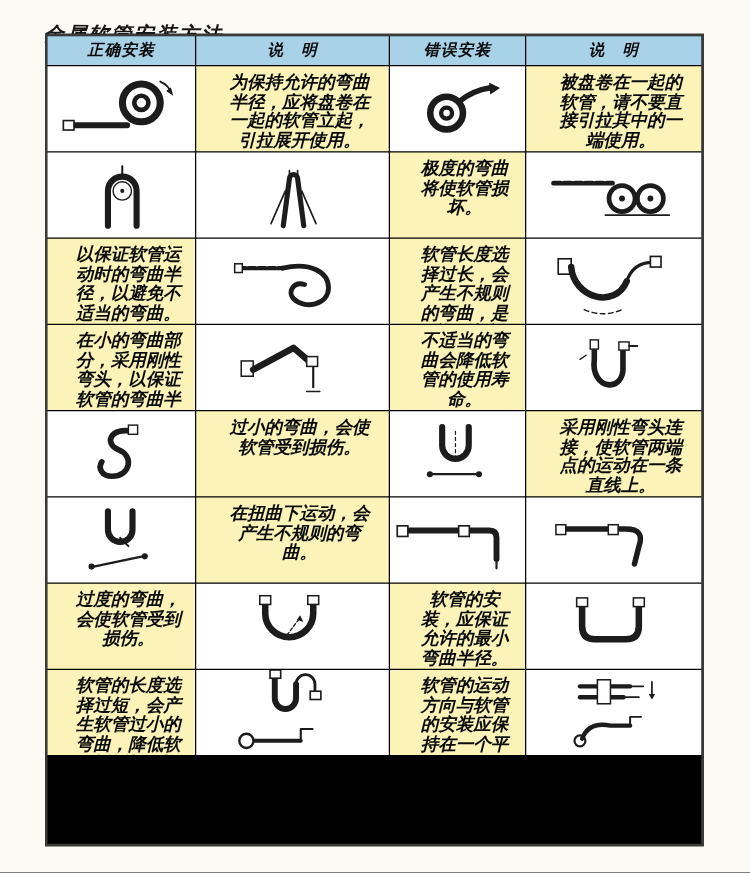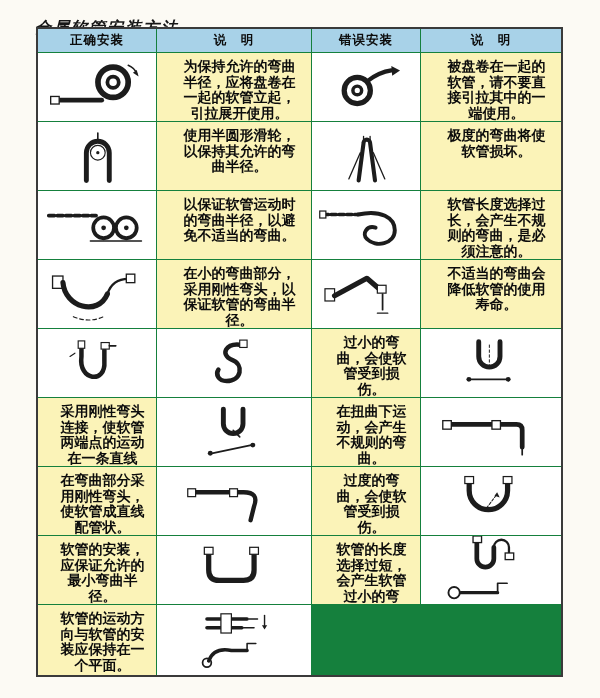--- a/index.html
+++ b/index.html
@@ -16,22 +16,23 @@
     font-weight:bold;font-style:italic;
     font-size:16px;letter-spacing:2px;color:#161616;margin-top:16px;
   }
   .hose-table{
     position:absolute;left:36px;top:27px;width:527px;height:650px;
     box-sizing:border-box;
     display:grid;
     grid-template-columns:118px 154px 108px 1fr;
     grid-template-rows:23px repeat(8,68px) 1fr;
     gap:1px;
-    background:#15803d;
+    background:#000000;
     border:2px solid #3a3a3a;
+    font-style:italic;
   }
   .cell{box-sizing:border-box;overflow:hidden;}
   .hdr{
     background:#a8d2e8;
     display:flex;align-items:center;justify-content:center;
     font-size:12.5px;font-weight:bold;color:#0c0c0c;
     letter-spacing:1px;
   }
   .imgcell{
     background:#ffffff;
@@ -82,21 +83,20 @@
   <div class="cell desccell">被盘卷在一起的软管，请不要直接引拉其中的一端使用。</div>
 
   <div class="cell imgcell">
     <svg width="90" height="62" viewBox="0 0 110 64">
       <path class="ink" d="M56,4 V14" stroke-width="2"></path>
       <path class="ink" d="M42,62 V28 A14,14 0 0 1 70,28 V62" stroke-width="6"></path>
       <circle class="fit" cx="56" cy="28" r="9"></circle>
       <circle class="solid" cx="56" cy="28" r="2"></circle>
     </svg>
   </div>
-  <div class="cell desccell">使用半圆形滑轮，以保持其允许的弯曲半径。</div>
   <div class="cell imgcell">
     <svg width="90" height="62" viewBox="0 0 110 64">
       <path class="ink" d="M46,62 L52,16 A4,4 0 0 1 60,16 L66,62" stroke-width="5"></path>
       <path class="ink" d="M34,60 L48,28 M78,60 L64,28" stroke-width="1.6"></path>
       <path class="ink" d="M52,8 V14 M60,8 V14" stroke-width="1.6"></path>
     </svg>
   </div>
   <div class="cell desccell">极度的弯曲将使软管损坏。</div>
 
   <div class="cell imgcell">
@@ -179,21 +179,20 @@
   <div class="cell desccell">在扭曲下运动，会产生不规则的弯曲。</div>
 
   <div class="cell imgcell">
     <svg width="104" height="62" viewBox="0 0 110 64">
       <path class="ink" d="M10,24 H82 Q88,24 88,30 V48" stroke-width="5"></path>
       <rect class="fit" x="4" y="20" width="9" height="9"></rect>
       <rect class="fit" x="56" y="20" width="9" height="9"></rect>
       <path class="ink" d="M88,48 v8" stroke-width="1.8"></path>
     </svg>
   </div>
-  <div class="cell desccell">在弯曲部分采用刚性弯头，使软管成直线配管状。</div>
   <div class="cell imgcell">
     <svg width="96" height="62" viewBox="0 0 110 64">
       <path class="ink" d="M8,22 H66 Q84,22 78,38 L74,54" stroke-width="5"></path>
       <rect class="fit" x="2" y="18" width="9" height="9"></rect>
       <rect class="fit" x="50" y="18" width="9" height="9"></rect>
     </svg>
   </div>
   <div class="cell desccell">过度的弯曲，会使软管受到损伤。</div>
 
   <div class="cell imgcell">

